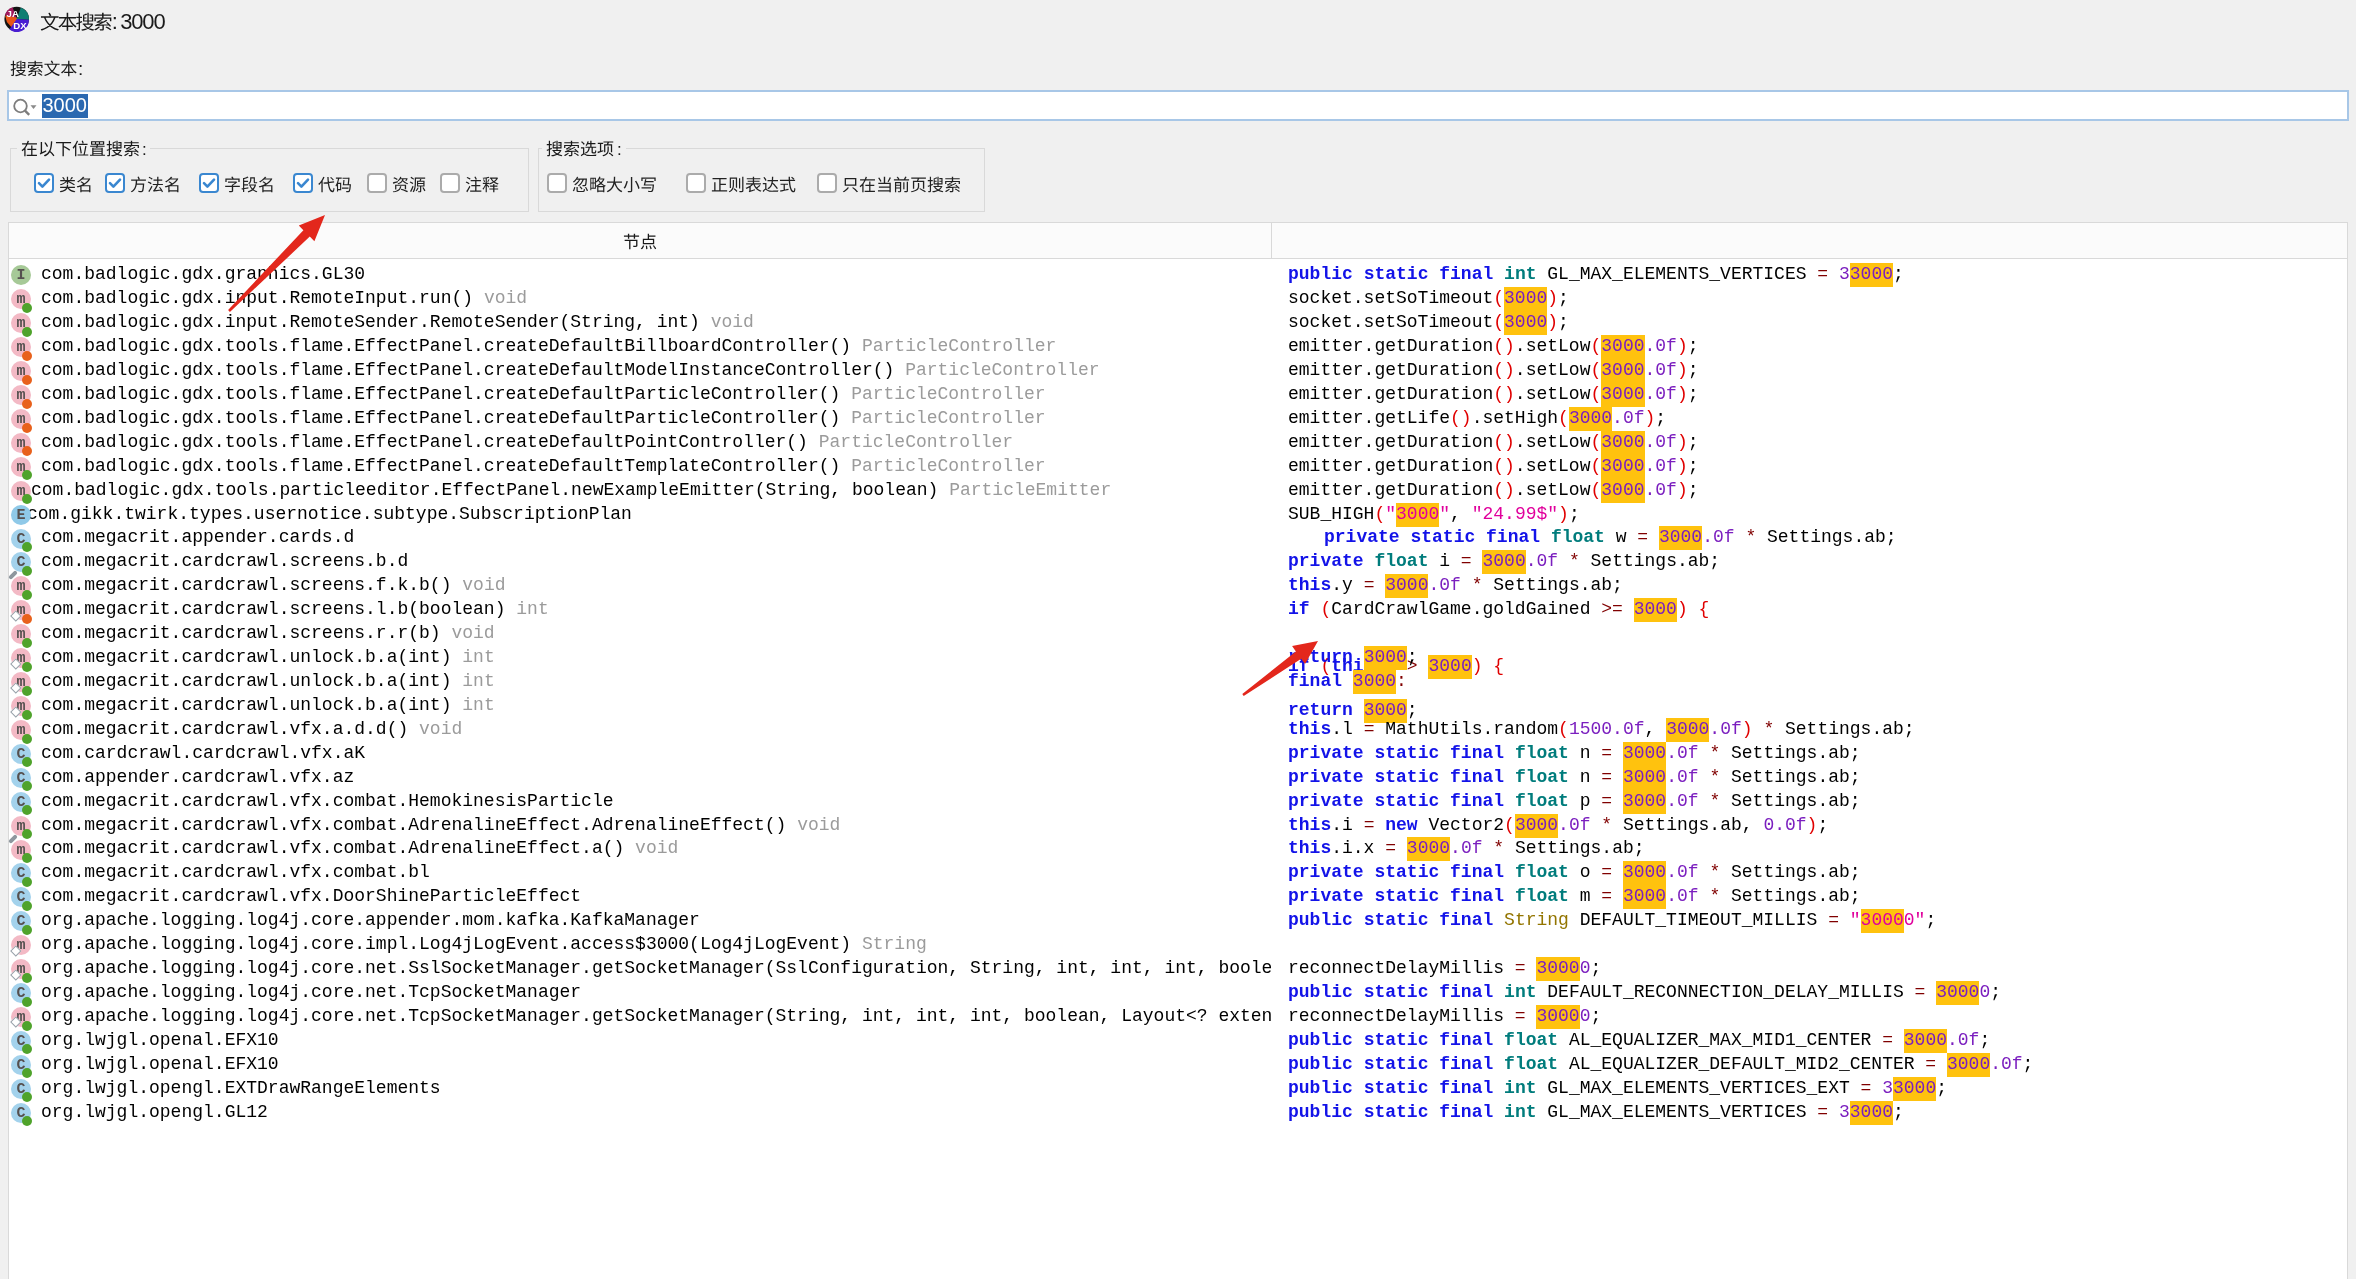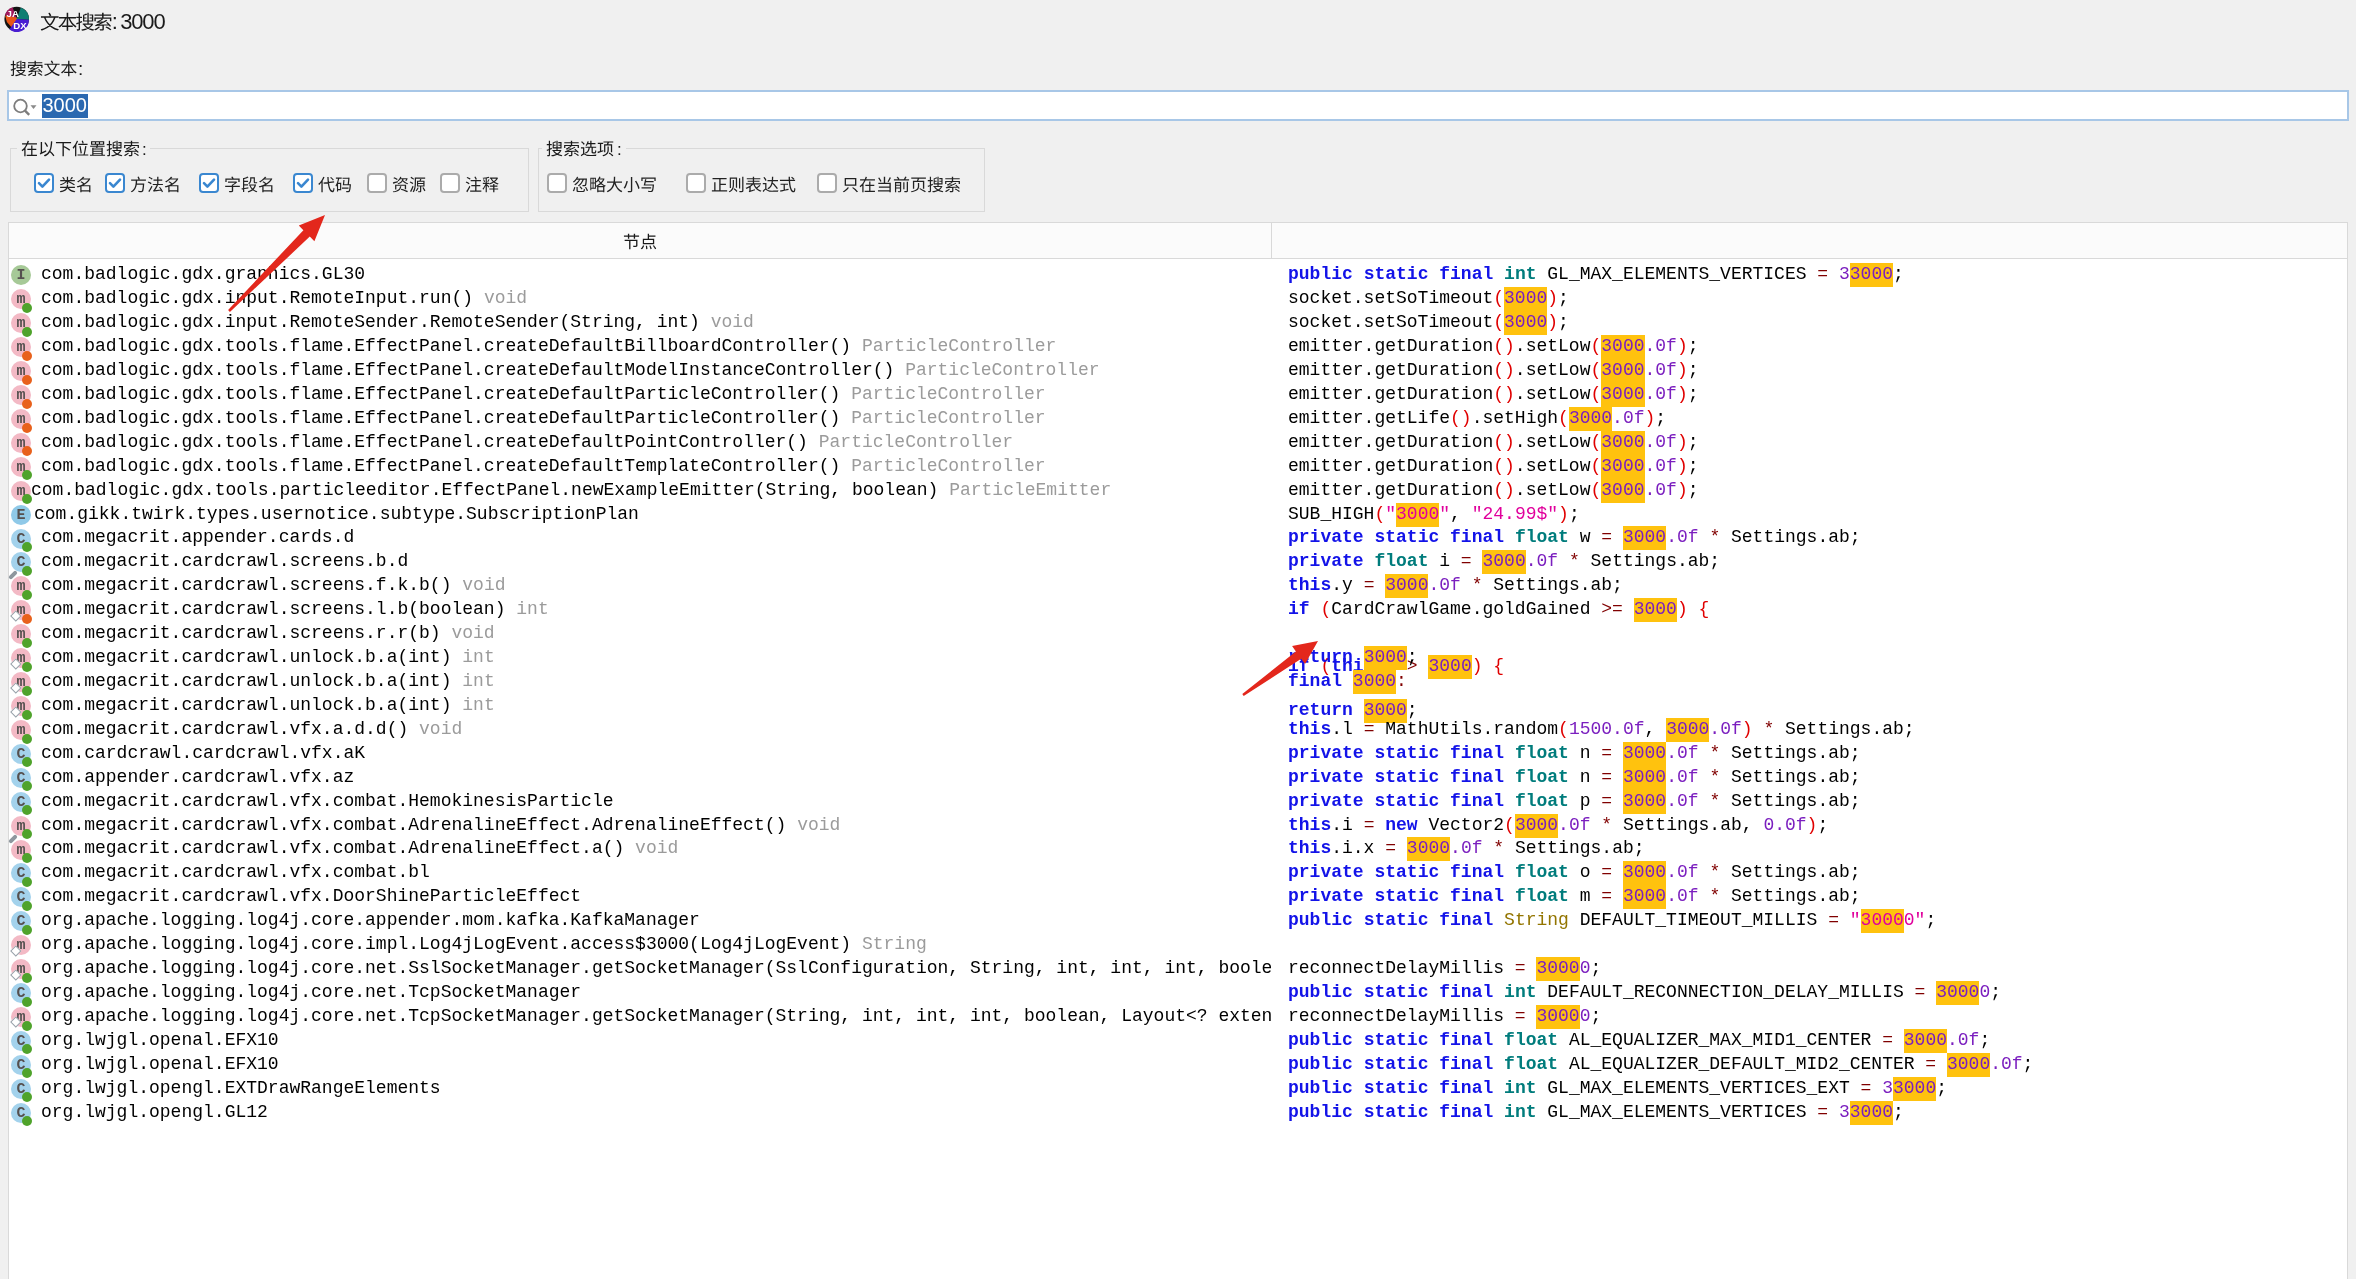--- a/index.html
+++ b/index.html
@@ -172,24 +172,24 @@
 <div class="ln" style="left:41px;top:382.9px;width:1230px">com.badlogic.gdx.tools.flame.EffectPanel.createDefaultParticleController() <span class="c">ParticleController</span></div>
 <div class="ln" style="left:1288px;top:382.9px">emitter.getDuration<span class="p">()</span>.setLow<span class="p">(</span><span class="h">3000</span><span class="n">.0f</span><span class="p">)</span>;</div>
 <div class="ln" style="left:41px;top:406.8px;width:1230px">com.badlogic.gdx.tools.flame.EffectPanel.createDefaultParticleController() <span class="c">ParticleController</span></div>
 <div class="ln" style="left:1288px;top:406.8px">emitter.getLife<span class="p">()</span>.setHigh<span class="p">(</span><span class="h">3000</span><span class="n">.0f</span><span class="p">)</span>;</div>
 <div class="ln" style="left:41px;top:430.7px;width:1230px">com.badlogic.gdx.tools.flame.EffectPanel.createDefaultPointController() <span class="c">ParticleController</span></div>
 <div class="ln" style="left:1288px;top:430.7px">emitter.getDuration<span class="p">()</span>.setLow<span class="p">(</span><span class="h">3000</span><span class="n">.0f</span><span class="p">)</span>;</div>
 <div class="ln" style="left:41px;top:454.7px;width:1230px">com.badlogic.gdx.tools.flame.EffectPanel.createDefaultTemplateController() <span class="c">ParticleController</span></div>
 <div class="ln" style="left:1288px;top:454.7px">emitter.getDuration<span class="p">()</span>.setLow<span class="p">(</span><span class="h">3000</span><span class="n">.0f</span><span class="p">)</span>;</div>
 <div class="ln" style="left:31px;top:478.6px;width:1230px">com.badlogic.gdx.tools.particleeditor.EffectPanel.newExampleEmitter(String, boolean) <span class="c">ParticleEmitter</span></div>
 <div class="ln" style="left:1288px;top:478.6px">emitter.getDuration<span class="p">()</span>.setLow<span class="p">(</span><span class="h">3000</span><span class="n">.0f</span><span class="p">)</span>;</div>
-<div class="ln" style="left:34px;top:502.5px;width:1230px">com.gikk.twirk.types.usernotice.subtype.SubscriptionPlan</div>
+<div class="ln" style="left:27px;top:502.5px;width:1230px">com.gikk.twirk.types.usernotice.subtype.SubscriptionPlan</div>
 <div class="ln" style="left:1288px;top:502.5px">SUB_HIGH<span class="p">(</span><span class="s">"</span><span class="h hs">3000</span><span class="s">"</span>, <span class="s">"24.99$"</span><span class="p">)</span>;</div>
 <div class="ln" style="left:41px;top:526.4px;width:1230px">com.megacrit.appender.cards.d</div>
-<div class="ln" style="left:1288px;top:526.4px"><b class="k">private</b> <b class="k">static</b> <b class="k">final</b> <b class="t">float</b> w <span class="o">=</span> <span class="h">3000</span><span class="n">.0f</span> <span class="o">*</span> Settings.ab;</div>
+<div class="ln" style="left:1324px;top:526.4px"><b class="k">private</b> <b class="k">static</b> <b class="k">final</b> <b class="t">float</b> w <span class="o">=</span> <span class="h">3000</span><span class="n">.0f</span> <span class="o">*</span> Settings.ab;</div>
 <div class="ln" style="left:41px;top:550.3px;width:1230px">com.megacrit.cardcrawl.screens.b.d</div>
 <div class="ln" style="left:1288px;top:550.3px"><b class="k">private</b> <b class="t">float</b> i <span class="o">=</span> <span class="h">3000</span><span class="n">.0f</span> <span class="o">*</span> Settings.ab;</div>
 <div class="ln" style="left:41px;top:574.3px;width:1230px">com.megacrit.cardcrawl.screens.f.k.b() <span class="c">void</span></div>
 <div class="ln" style="left:1288px;top:574.3px"><b class="k">this</b>.y <span class="o">=</span> <span class="h">3000</span><span class="n">.0f</span> <span class="o">*</span> Settings.ab;</div>
 <div class="ln" style="left:41px;top:598.2px;width:1230px">com.megacrit.cardcrawl.screens.l.b(boolean) <span class="c">int</span></div>
 <div class="ln" style="left:1288px;top:598.2px"><b class="k">if</b> <span class="p">(</span>CardCrawlGame.goldGained <span class="o">&gt;=</span> <span class="h">3000</span><span class="p">)</span> <span class="p">{</span></div>
 <div class="ln" style="left:41px;top:622.1px;width:1230px">com.megacrit.cardcrawl.screens.r.r(b) <span class="c">void</span></div>
 <div class="ln" style="left:1288px;top:655px"><b class="k">if</b> <span class="p">(</span><b class="k">this</b>.j <span class="o">&gt;</span> <span class="h">3000</span><span class="p">)</span> <span class="p">{</span></div>
 <div class="ln" style="left:41px;top:646.0px;width:1230px">com.megacrit.cardcrawl.unlock.b.a(int) <span class="c">int</span></div>
 <div class="ln" style="left:1288px;top:646.0px"><b class="k">return</b> <span class="h">3000</span>;</div>

